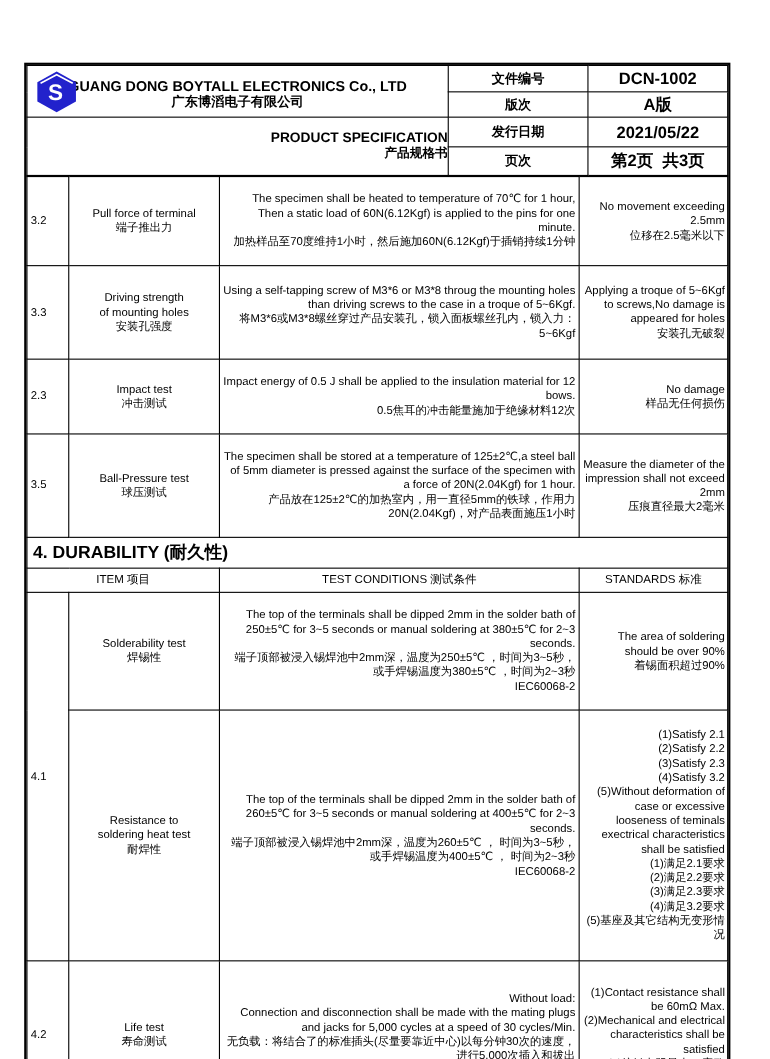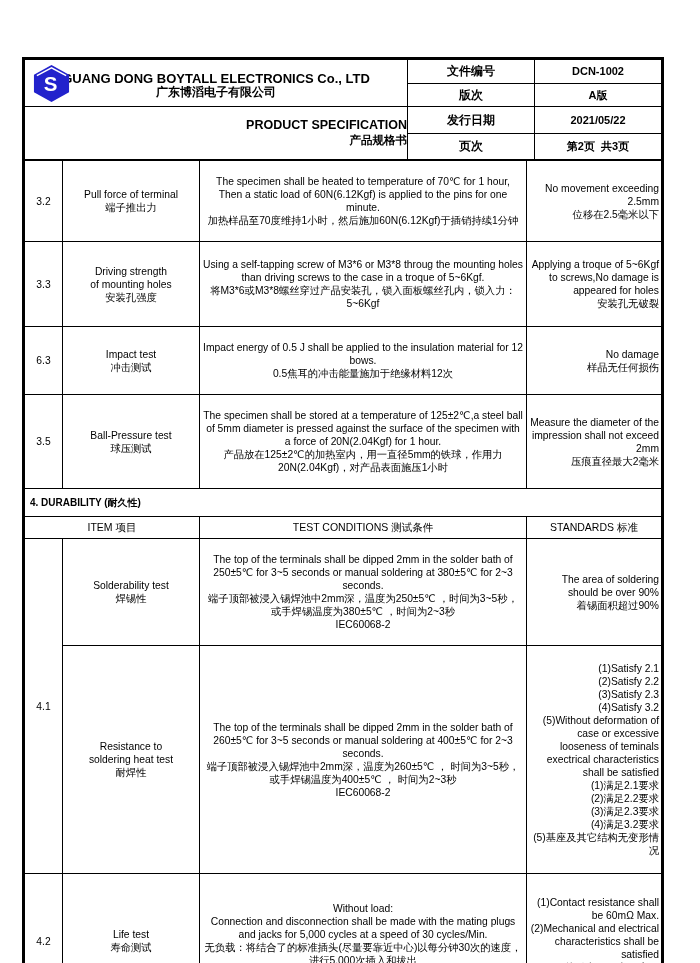--- a/index.html
+++ b/index.html
@@ -20,27 +20,27 @@
   }
   
   .hdr .co-cell{position:relative;text-align:center;padding:0;}
   .logo{position:absolute;left:7px;top:4px;width:39px;height:39px;}
   .co-en{font-weight:bold;font-size:13px;line-height:15px;padding-top:6px;}
   .co-cn{font-weight:bold;font-size:12px;line-height:15px;font-family:Liberation Mono, monospace;}
   .title-cell{text-align:right;padding:0;}
   .t-en{font-weight:bold;font-size:12.5px;line-height:15px;}
   .t-cn{font-weight:bold;font-size:11.5px;line-height:15px;}
   .hdr .lbl{text-align:center;font-weight:bold;font-size:12px;}
-  .hdr .val{text-align:center;font-weight:bold;font-size:11px;white-space:pre-wrap;margin-left:44px;}
+  .hdr .val{text-align:center;font-weight:bold;font-size:15px;white-space:pre-wrap;margin-left:44px;}
   
-  .num{text-align:center;}
+  .num{}
   .item{text-align:center;white-space:pre-line;}
-  .test{text-align:center;white-space:pre-wrap;padding:14px 3px;margin-top:32px;}
+  .test{text-align:right;white-space:pre-wrap;padding:14px 3px;margin-top:32px;}
   .std{text-align:right;white-space:pre-wrap;padding:16px 2px;}
-  .sec-title{font-weight:bold;font-size:10px;text-align:left;padding-left:5px;}
+  .sec-title{font-weight:bold;font-size:16px;text-align:left;padding-left:5px;}
   .colhdr{text-align:center;font-size:10.5px;}
 </style>
 </head>
 <body>
 
 <div class="sheet">
 
   <table class="hdr">
     <colgroup>
         <col style="width:383px">
@@ -107,21 +107,21 @@
 of mounting holes
 安装孔强度</td>
       <td class="test">Using a self-tapping screw of M3*6 or M3*8 throug the mounting holes than driving screws to the case in a troque of 5~6Kgf.
 将M3*6或M3*8螺丝穿过产品安装孔，锁入面板螺丝孔内，锁入力：
 5~6Kgf</td>
       <td class="std">Applying a troque of 5~6Kgf to screws,No damage is appeared for holes
 安装孔无破裂</td>
     </tr>
 
     <tr style="height:51px">
-      <td class="num">6.3</td>
+      <td class="num">2.3</td>
       <td class="item">Impact test
 冲击测试</td>
       <td class="test">Impact energy of 0.5 J shall be applied to the insulation material for 12 bows.
 0.5焦耳的冲击能量施加于绝缘材料12次</td>
       <td class="std">No damage
 样品无任何损伤</td>
     </tr>
 
     <tr style="height:85px">
       <td class="num">3.5</td>

